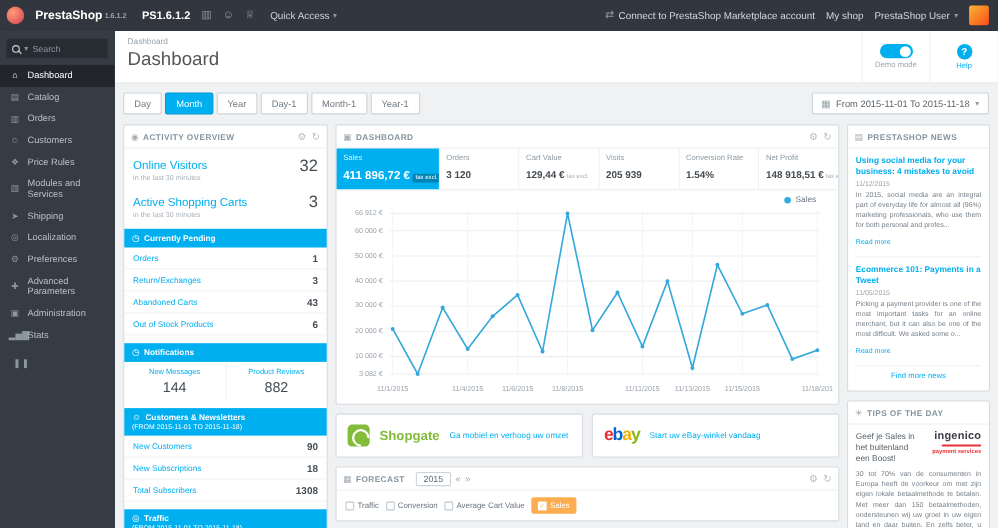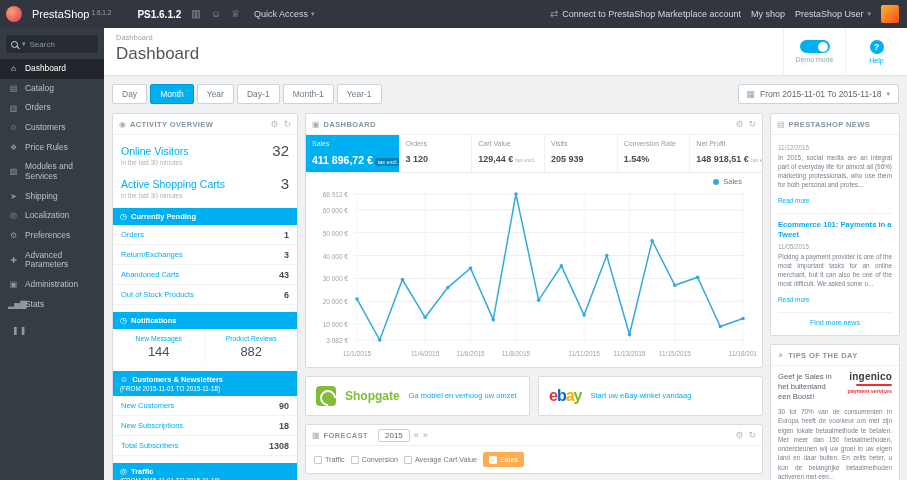--- a/index.html
+++ b/index.html
@@ -1,23 +1,23 @@
 <!DOCTYPE html>
 <html><head>
 <meta charset="utf-8">
 <style>
   *{margin:0;padding:0;box-sizing:border-box}
   html,body{width:907px;height:480px;overflow:hidden;background:#eff1f2;font-family:"Liberation Sans",sans-serif}
   
   .topbar{position:fixed;top:0;left:0;right:0;height:28px;background:#32363e;display:flex;align-items:center;justify-content:space-between;color:#fff;z-index:20;padding:0 8px 0 6px}
   .tb-left,.tb-right{display:flex;align-items:center;gap:10px}
   .logo{width:16px;height:16px;border-radius:50%;background:radial-gradient(circle at 35% 35%,#ff9d73,#e0535d 75%);flex:none}
-  .brand{font-size:11px;font-weight:normal;display:flex;align-items:flex-start;gap:2px}
+  .brand{font-size:11px;font-weight:bold;display:flex;align-items:center;gap:2px}
   .ver{font-size:6.5px;color:#9aa2ad;margin-top:1px}
-  .shopname{font-size:10px;font-weight:bold;margin-left:16px;cursor:pointer}
+  .shopname{font-size:10px;font-weight:bold;margin-left:4px;cursor:pointer}
   .tb-icon{color:#8d97a2;font-size:10px;cursor:pointer;line-height:1}
   .qa{font-size:9px;color:#cfd5da;display:flex;gap:3px;align-items:center;margin-left:4px;cursor:pointer}
   .caret{font-size:7px;color:#8d97a2}
   .tb-link{font-size:9px;color:#d3d8dd;display:flex;align-items:center;gap:4px;cursor:pointer;white-space:nowrap}
   .avatar{width:18px;height:18px;border-radius:2px;background:linear-gradient(135deg,#f7b733,#fc4a1a);flex:none;cursor:pointer}
   
   .sidebar{position:fixed;top:28px;left:0;bottom:0;width:104px;background:#363c44;z-index:10}
   .side-search{margin:7px 6px 6px;height:18px;background:#272c33;border-radius:2px;display:flex;align-items:center;padding:0 5px;gap:4px;cursor:text}
   .mag{width:7px;height:7px;border:1.3px solid #cfd5da;border-radius:50%;position:relative;flex:none}
   .mag::after{content:"";position:absolute;width:4px;height:1.3px;background:#cfd5da;transform:rotate(45deg);right:-3px;bottom:-2px}
@@ -493,20 +493,21 @@
     </section>
 
     <section class="col-right">
 
       <div class="panel">
         <div class="panel-head">
           <span class="ph-icon">▤</span>
           <span class="ph-title">PRESTASHOP NEWS</span>
         </div>
         <div class="news-body">
+          <div class="news-title">Using social media for your business: 4 mistakes to avoid</div>
           <div class="news-date">11/12/2015</div>
           <div class="news-text">In 2015, social media are an integral part of everyday life for almost all (96%) marketing professionals, who use them for both personal and profes...</div>
           <span class="read-more">Read more</span>
           <div class="news-sep"></div>
           <div class="news-title">Ecommerce 101: Payments in a Tweet</div>
           <div class="news-date">11/05/2015</div>
           <div class="news-text">Picking a payment provider is one of the most important tasks for an online merchant, but it can also be one of the most difficult. We asked some o...</div>
           <span class="read-more">Read more</span>
           <div class="find-more">Find more news</div>
         </div>

